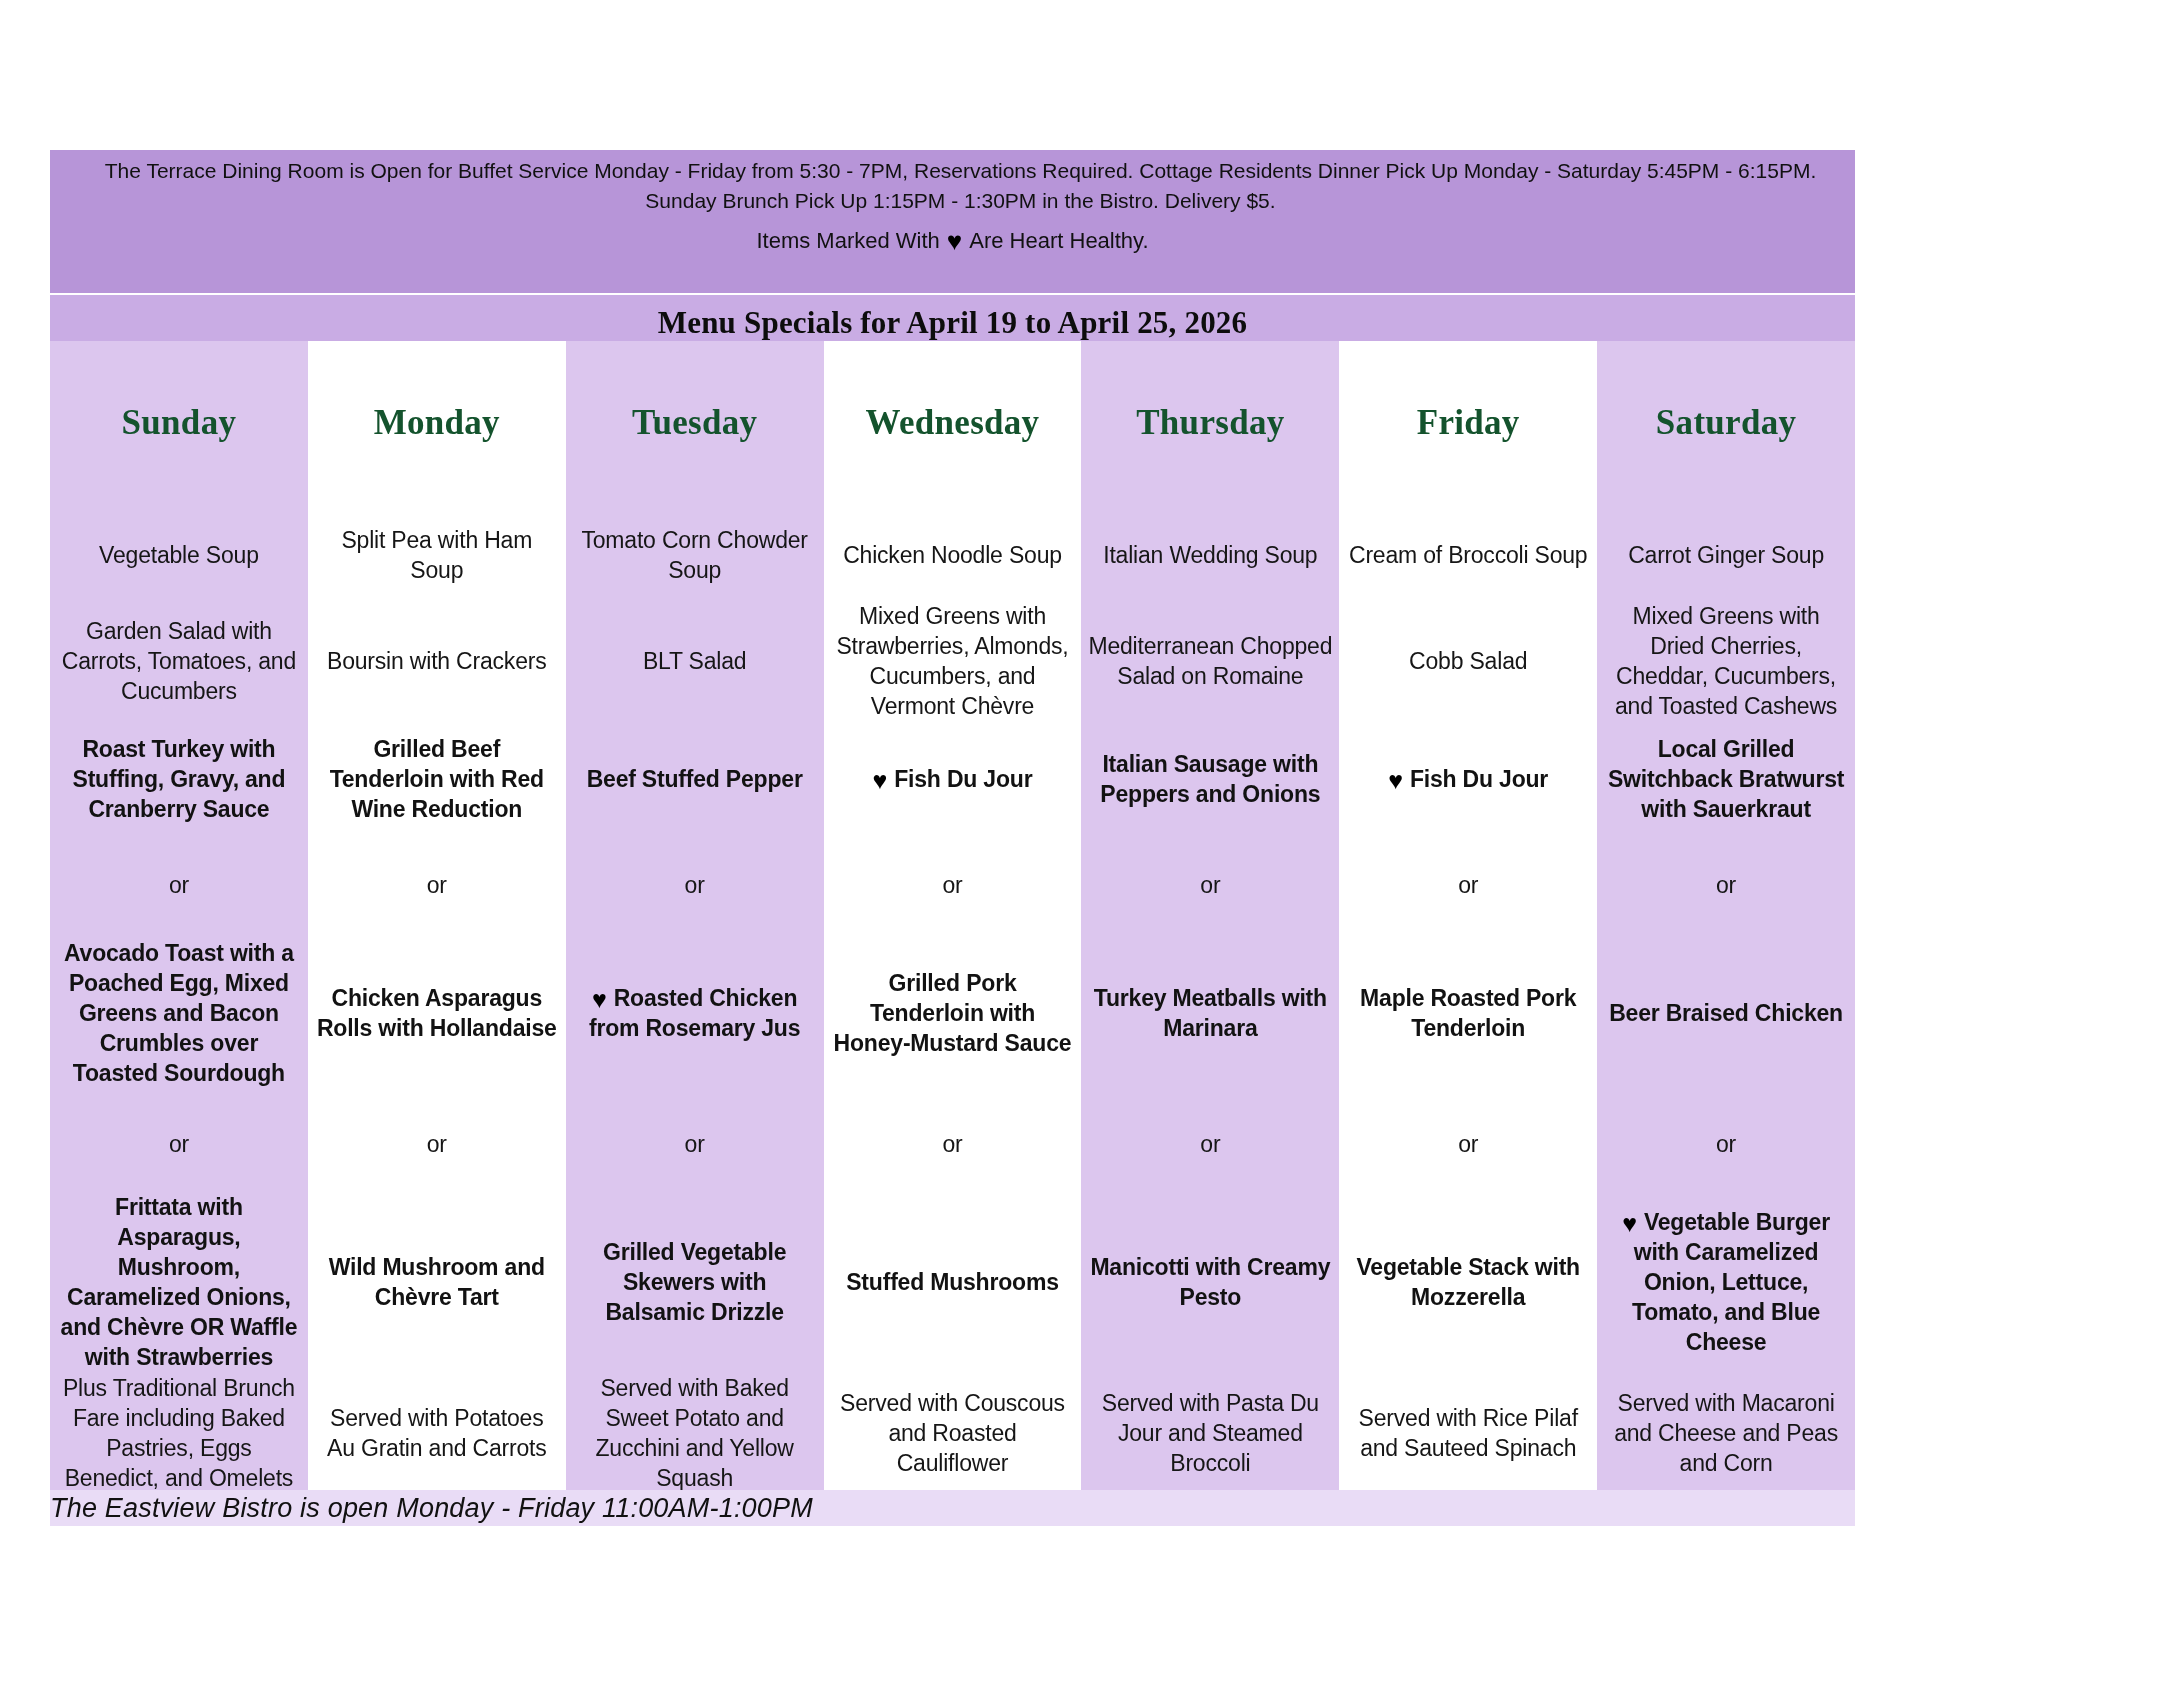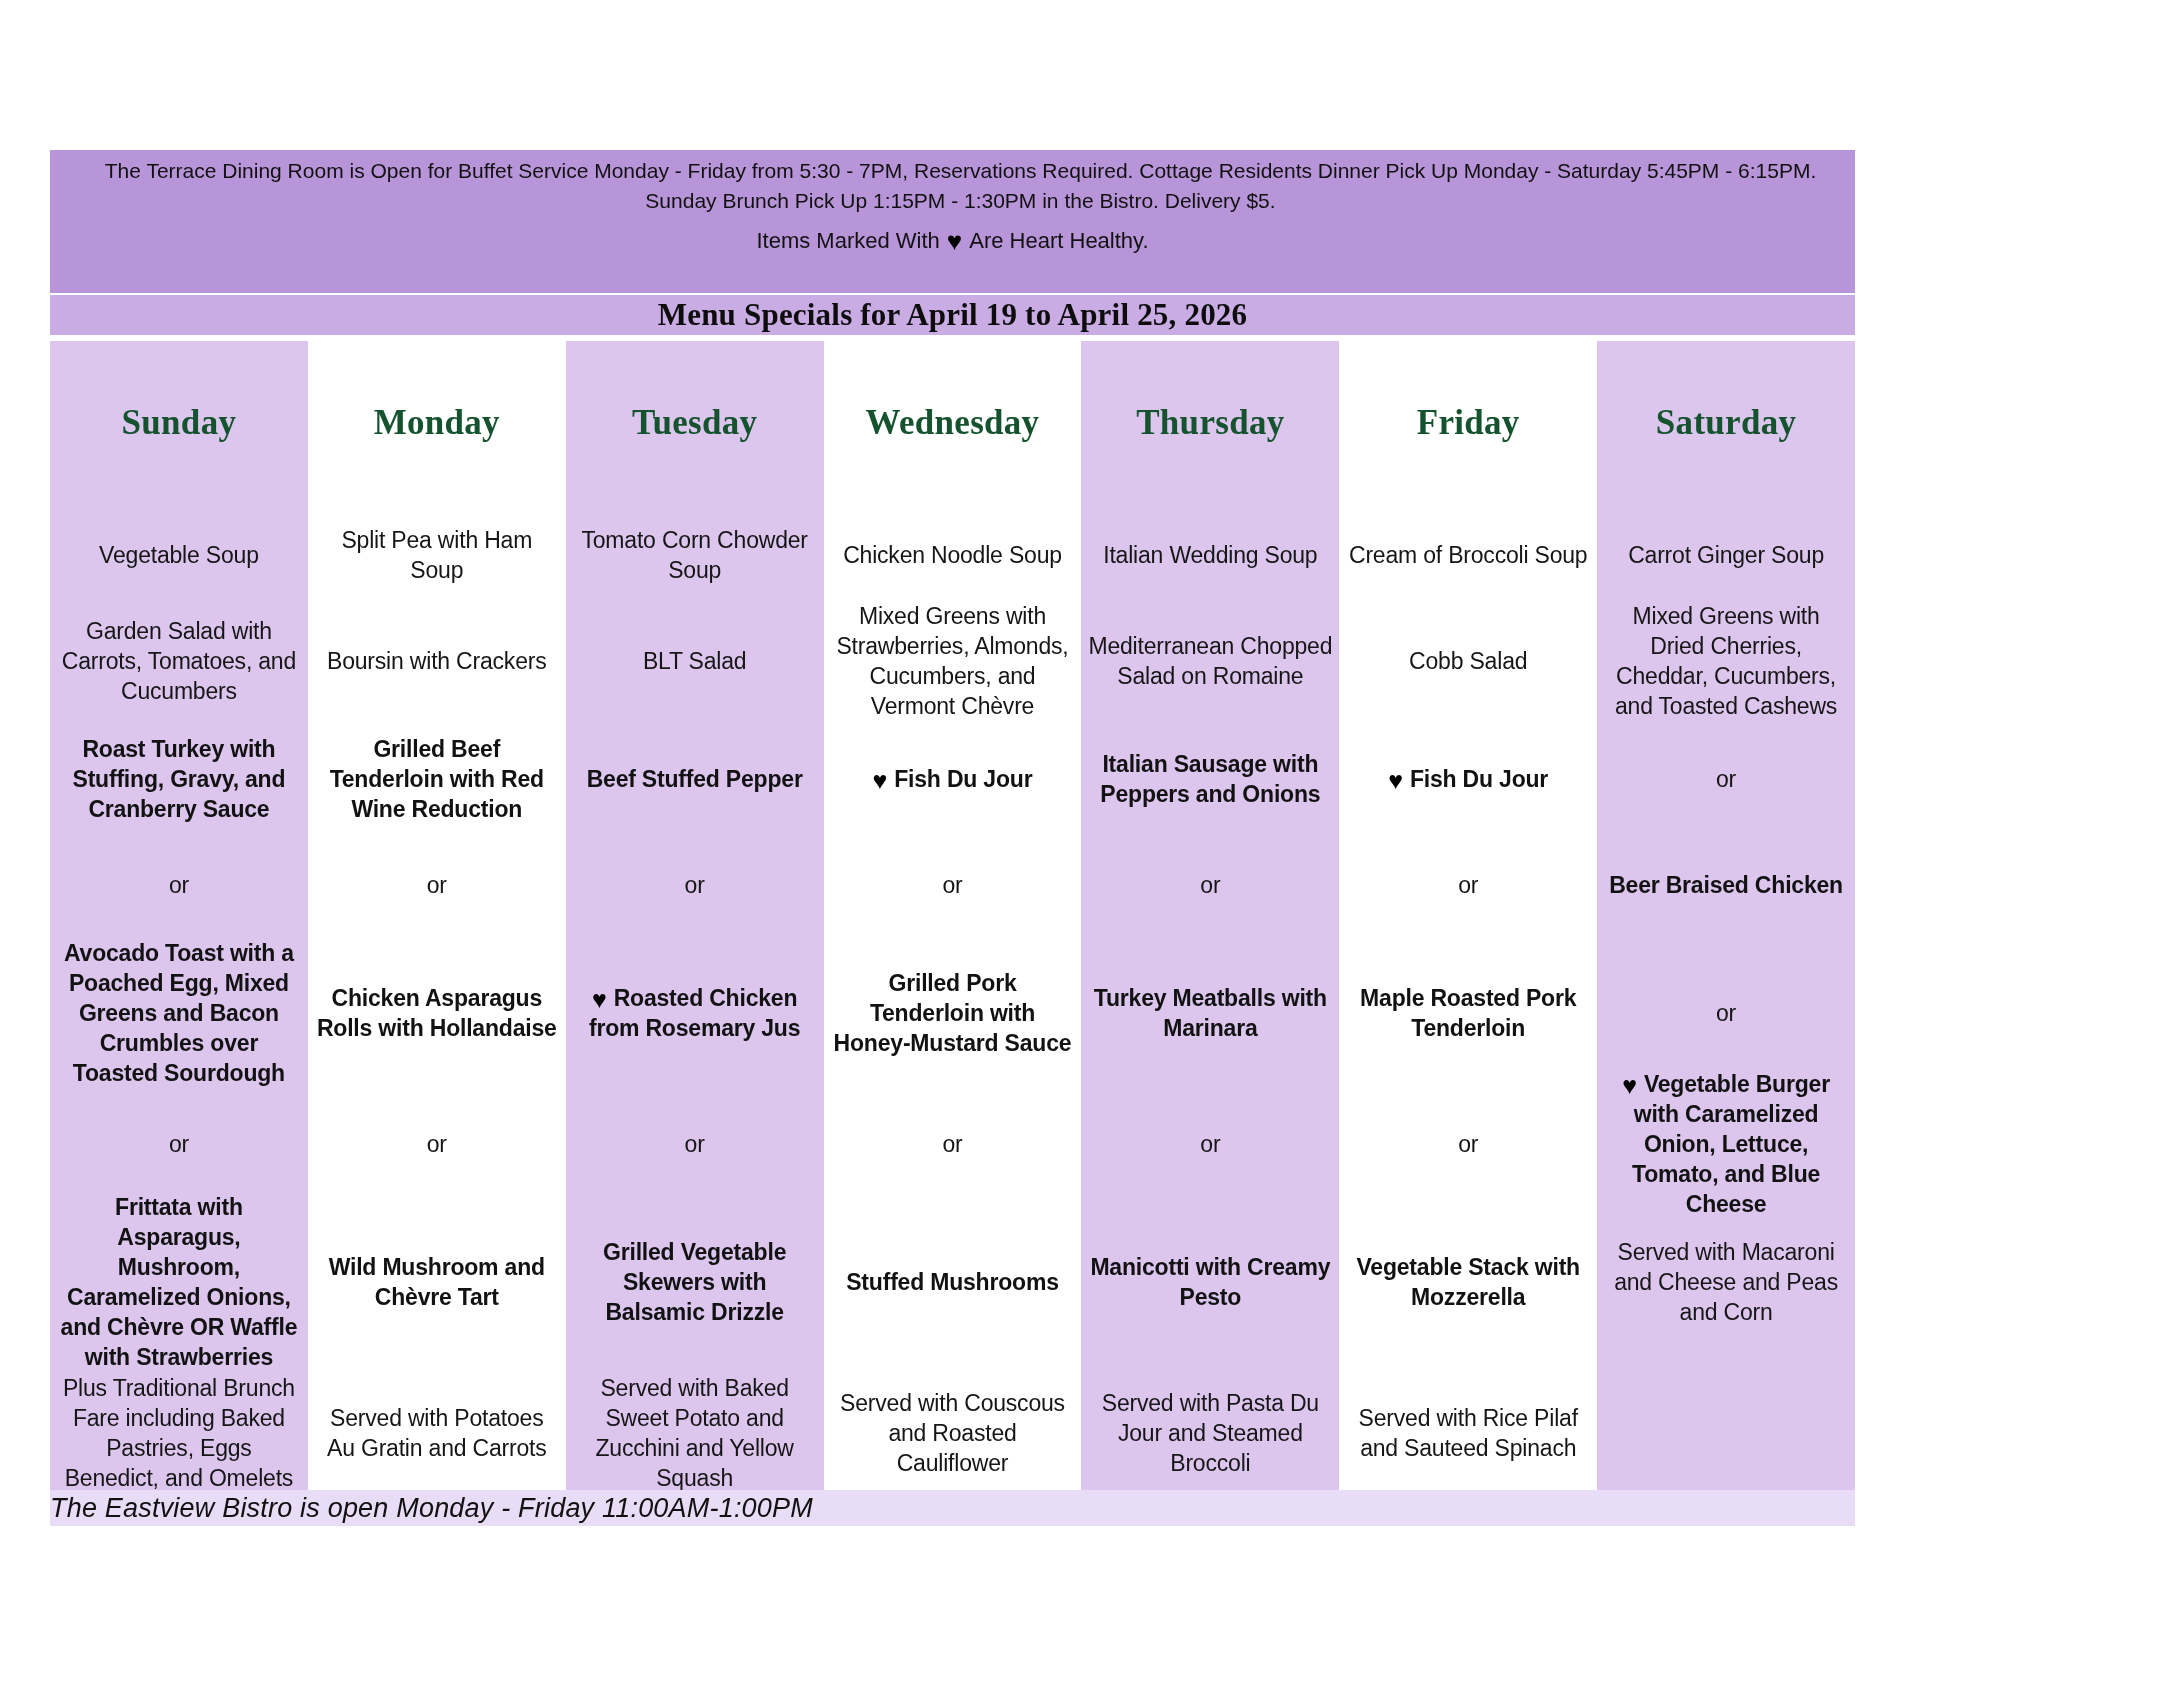--- a/index.html
+++ b/index.html
@@ -23,23 +23,23 @@
   .banner-line1{padding-top:6px;}
   .banner-line3{
     font-size:22px;line-height:30px;margin-top:10px;color:#111;
   }
   .heart{
     font-size:26px;line-height:1;vertical-align:-2px;color:#000;
     margin:0 7px;
   }
   
   .title-band{
-    position:absolute;left:50px;top:295px;width:1805px;height:40px;
+    position:absolute;left:50px;top:295px;width:1805px;height:46px;
     background:#c9ace4;
-    display:flex;align-items:center;justify-content:center;
+    display:flex;align-items:flex-end;justify-content:center;
   }
   .title-band .title{
     font-family:"Liberation Serif",serif;font-weight:bold;
     font-size:31px;color:#0d0d0d;letter-spacing:0.2px;
   }
   
   .menu-grid{
     position:absolute;left:50px;top:341px;width:1805px;height:1151px;
     display:grid;grid-template-columns:repeat(7,1fr);
   }
@@ -165,20 +165,21 @@
       <div class="cell bold">Maple Roasted Pork Tenderloin</div>
       <div class="cell or-cell">or</div>
       <div class="cell bold">Vegetable Stack with Mozzerella</div>
       <div class="cell">Served with Rice Pilaf and Sauteed Spinach</div>
     </div>
 
     <div class="day-col shaded">
       <div class="cell day-header">Saturday</div>
       <div class="cell">Carrot Ginger Soup</div>
       <div class="cell">Mixed Greens with Dried Cherries, Cheddar, Cucumbers, and Toasted Cashews</div>
+      <div class="cell bold">Local Grilled Switchback Bratwurst with Sauerkraut</div>
       <div class="cell or-cell">or</div>
       <div class="cell bold">Beer Braised Chicken</div>
       <div class="cell or-cell">or</div>
       <div class="cell bold">
           <span><span class="heart-inline">♥</span><span>Vegetable Burger with Caramelized Onion, Lettuce, Tomato, and Blue Cheese</span></span>
         </div>
       <div class="cell">Served with Macaroni and Cheese and Peas and Corn</div>
     </div>
 
   </div>

